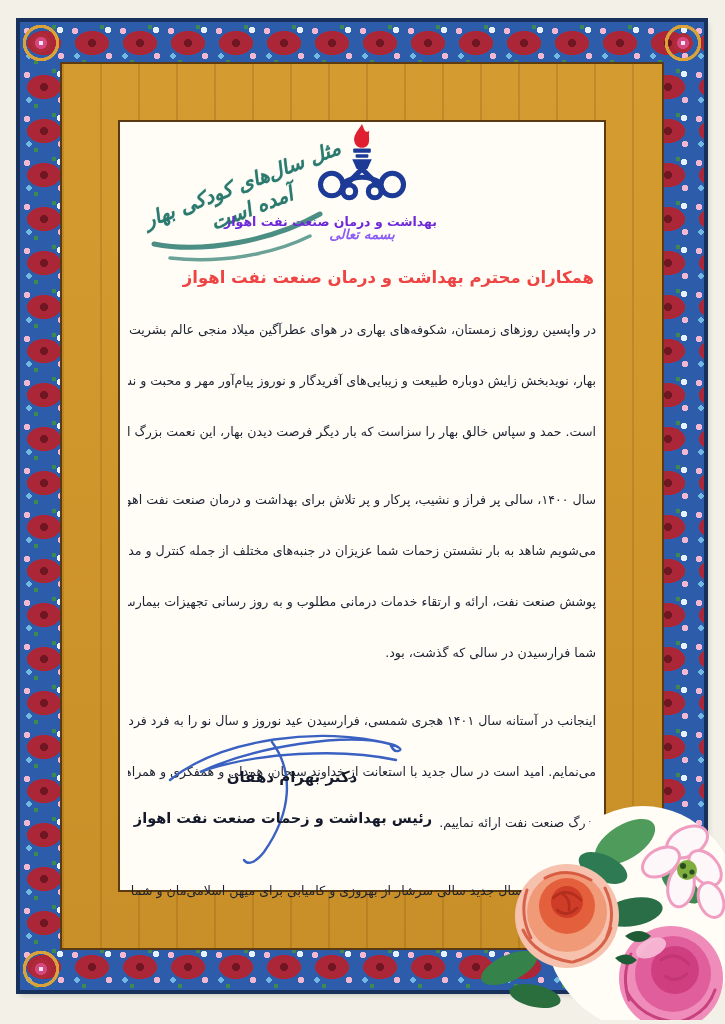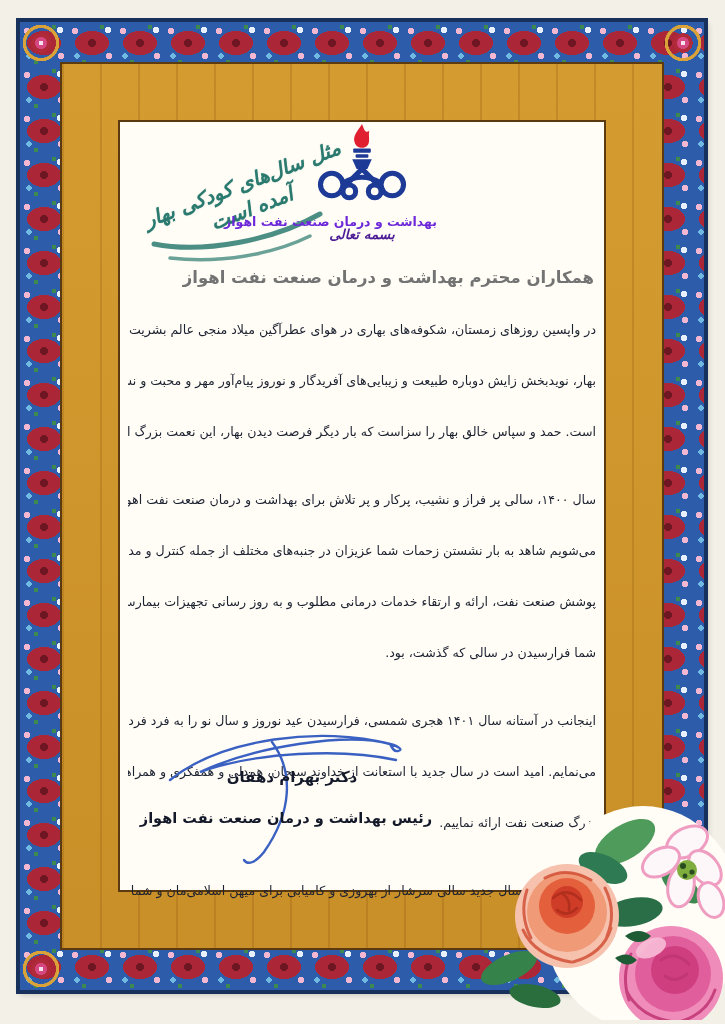--- a/index.html
+++ b/index.html
@@ -72,27 +72,27 @@
   }
   .logo{
     position:absolute;left:50%;top:0;transform:translateX(-50%);
     width:150px;text-align:center;
   }
   .logo .org-name{
     margin-top:2px;color:#6d28d9;font-size:12.5px;font-weight:bold;white-space:nowrap;
   }
   .bismillah{
     position:absolute;left:50%;top:104px;transform:translateX(-50%);
-    font-size:13.5px;font-weight:bold;color:#4c1d95;font-style:italic;
+    font-size:13.5px;font-weight:bold;color:#8b5cf6;font-style:italic;
   }
 
   
   .salutation{
     position:absolute;right:10px;top:146px;
-    font-size:16.5px;font-weight:bold;color:#737373;white-space:nowrap;
+    font-size:16.5px;font-weight:bold;color:#ef4444;white-space:nowrap;
   }
   .letter-body{
     position:absolute;right:8px;left:8px;top:182px;
     color:#1c2130;font-size:12.6px;
   }
   .para{margin:0 0 17px 0;}
   .line{
     line-height:51px;height:51px;white-space:nowrap;overflow:hidden;
     text-align:right;
   }
@@ -184,21 +184,21 @@
 
         <div class="signature">
           <svg width="260" height="150" viewBox="0 0 260 150">
             <g fill="none" stroke="#3a61c2" stroke-width="2.4" stroke-linecap="round">
               <path d="M18 60 C70 18 170 6 238 24 C196 12 104 26 48 52 C104 32 190 28 244 40"></path>
               <path d="M238 24 C246 26 252 30 246 31 C242 32 240 28 238 24"></path>
               <path d="M120 22 C142 52 140 92 112 132 C104 142 96 146 92 140"></path>
             </g>
           </svg>
           <div class="sig-name">دکتر بهرام دهقان</div>
-          <div class="sig-title">رئیس بهداشت و درمان صنعت نفت اهواز</div>
+          <div class="sig-title">رئیس بهداشت و زحمات صنعت نفت اهواز</div>
         </div>
 
       </div>
     </div>
   </div>
 
   <svg class="roses" viewBox="0 0 252 230">
     <ellipse cx="168" cy="128" rx="100" ry="112" fill="#fffdf6"></ellipse>
 
     <g fill="#2e7040">

